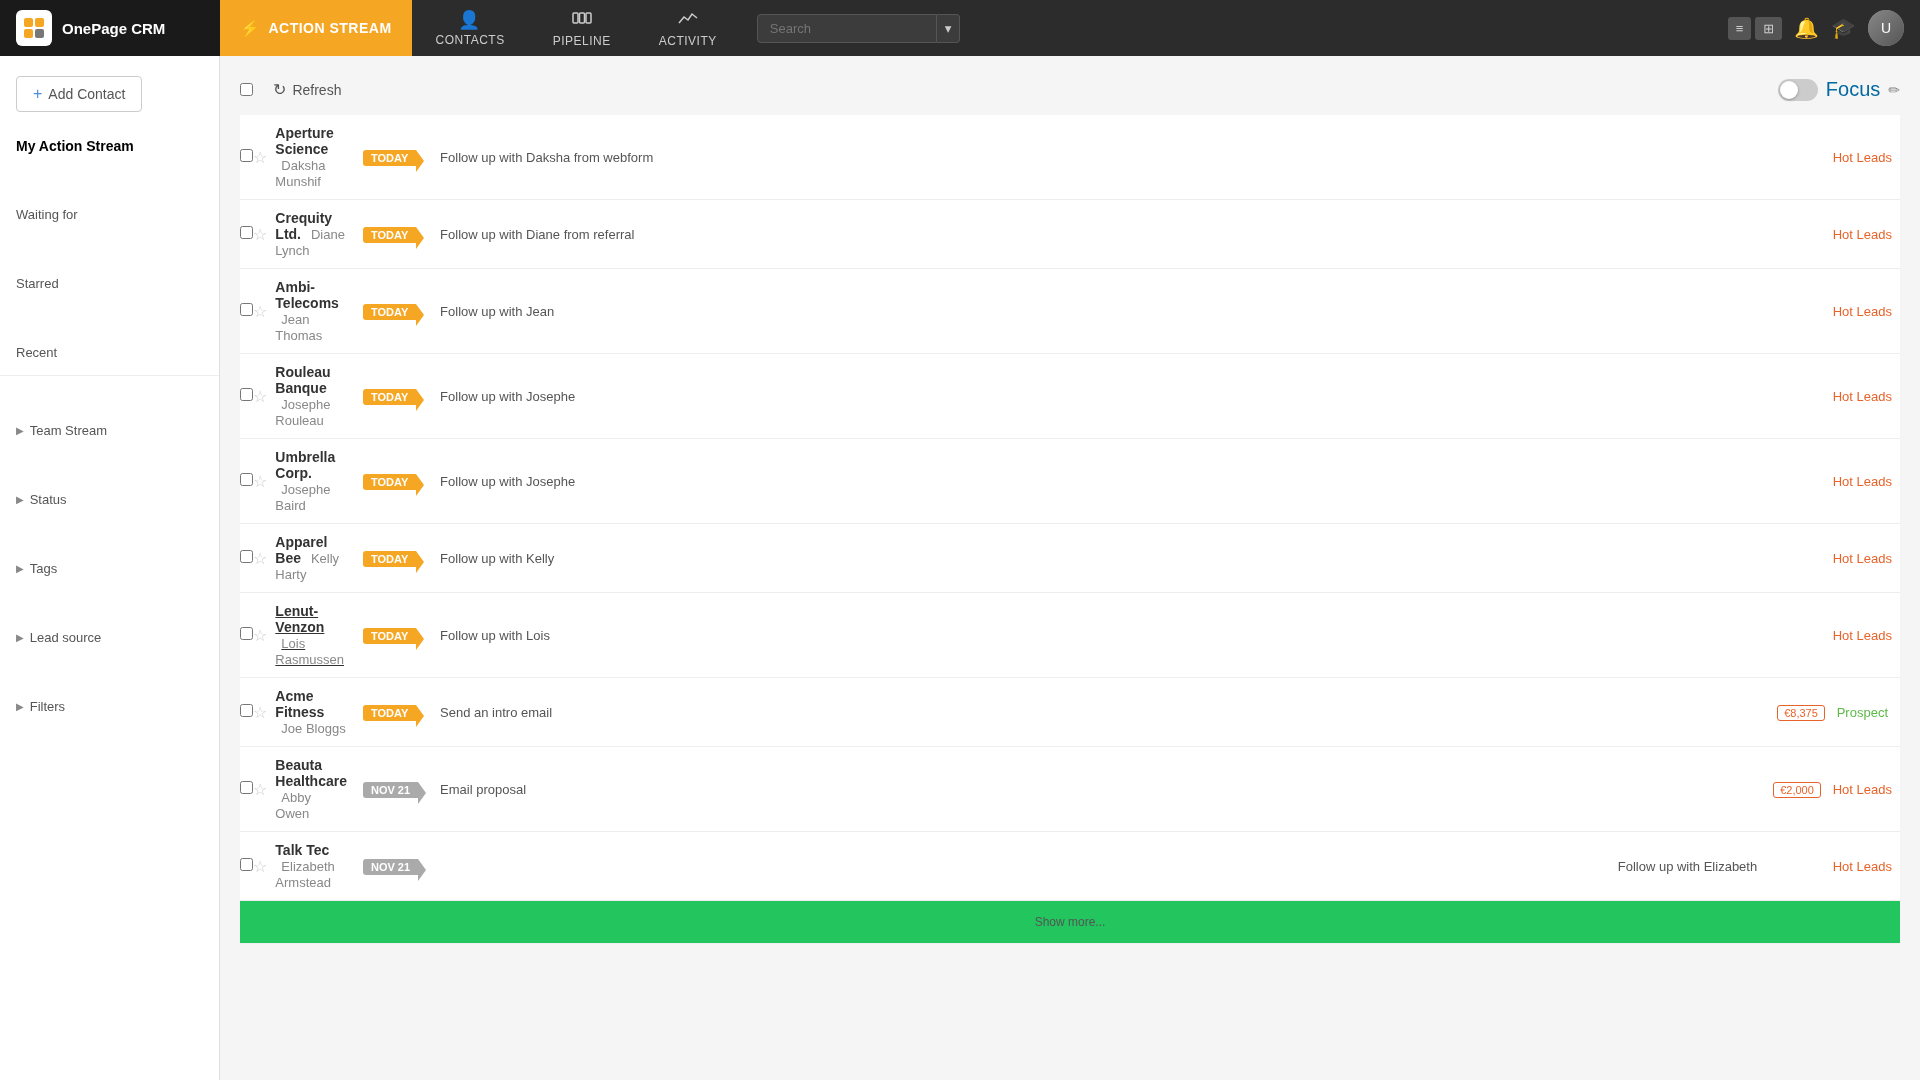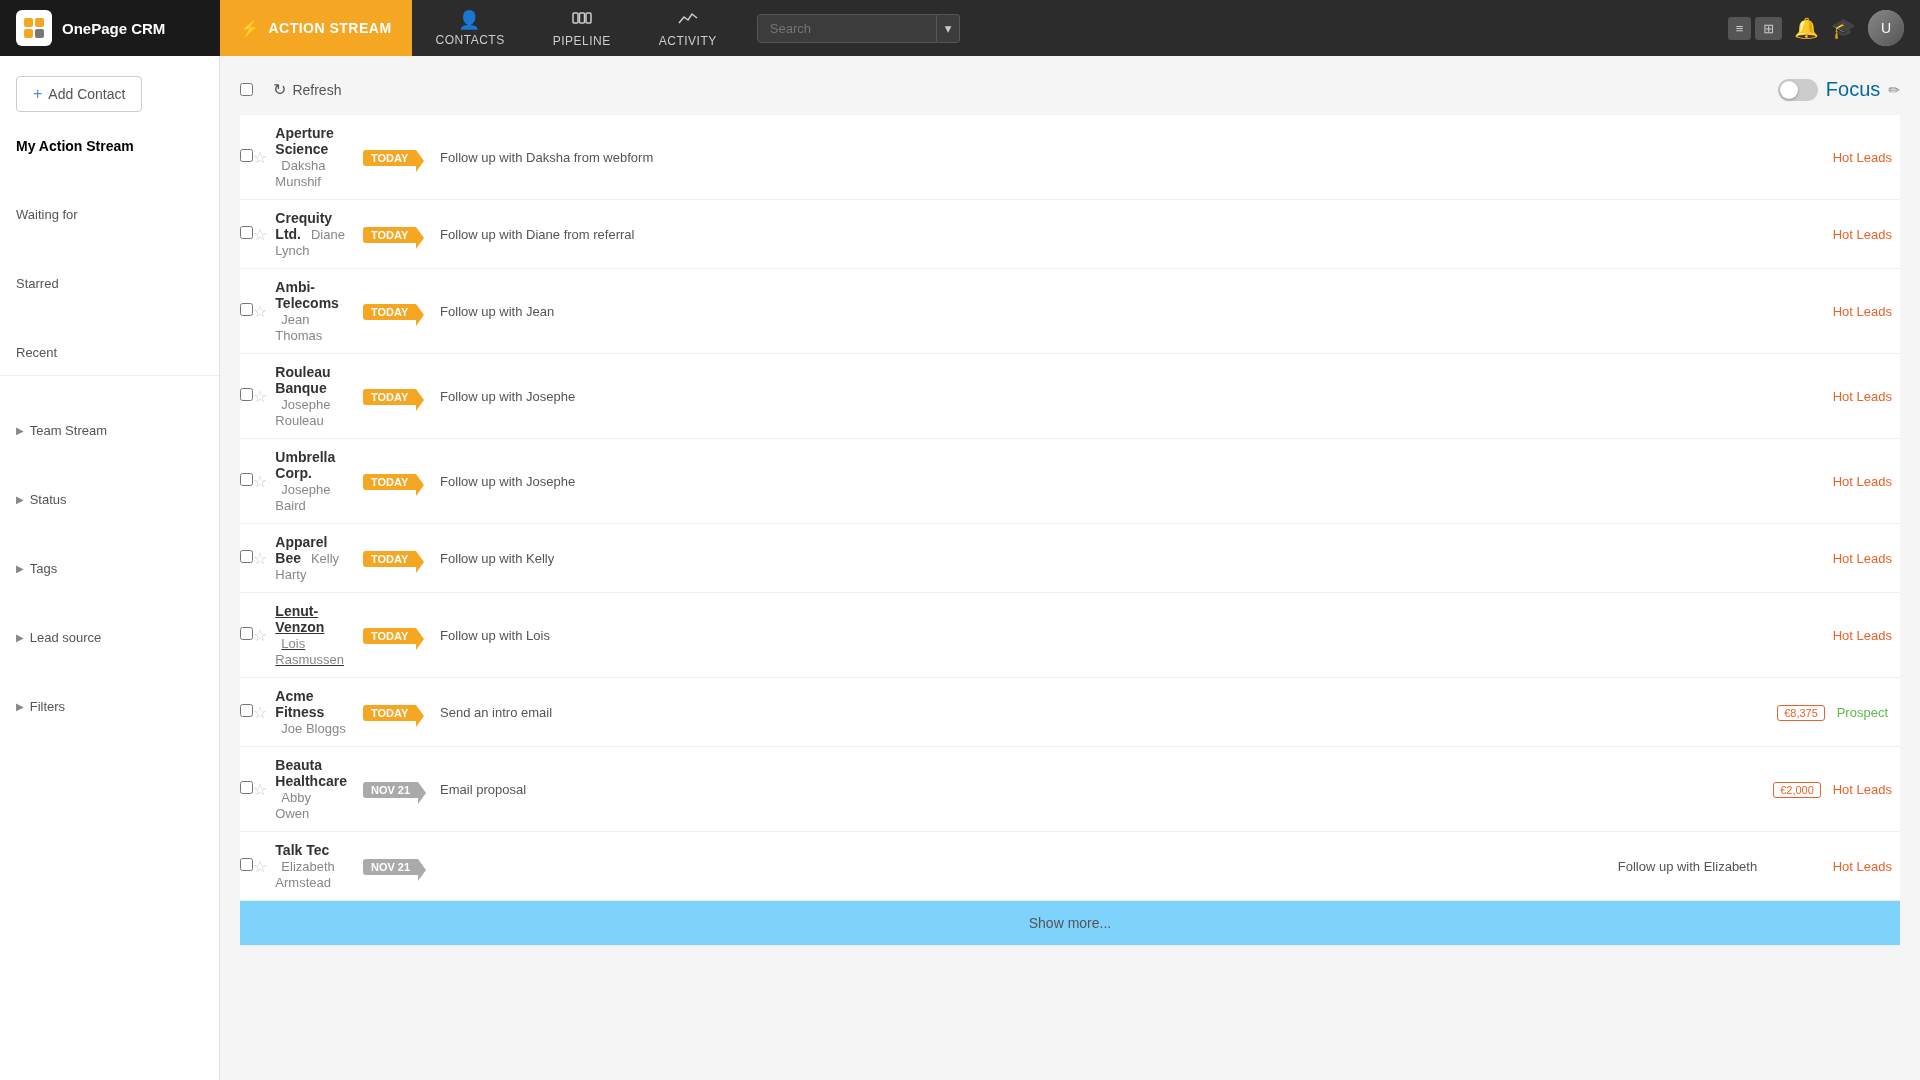--- a/index.html
+++ b/index.html
@@ -133,22 +133,22 @@
     .action-text { color: #555; font-size: 13px; }
     .tag-hot { color: #e8632a; font-size: 13px; }
     .tag-prospect { color: #5cba47; font-size: 13px; }
     .deal-badge {
       border: 1px solid #e8632a; color: #e8632a; font-size: 11px;
       padding: 1px 6px; border-radius: 3px; display: inline-block; margin-right: 8px;
     }
     .select-all-check { cursor: pointer; }
 
     .show-more-row td {
-      text-align: center; padding: 14px; background: #7dd3fc;
-      cursor: pointer; color: #555; font-size: 14px;
+      text-align: center; padding: 14px; background: #22c55e;
+      cursor: pointer; color: #555; font-size: 12px;
     }
 
     input[type="checkbox"] { cursor: pointer; }
   </style>
 </head>
 <body>
 
 <nav class="topnav">
   <div class="logo-area">
     <div class="logo-icon">

